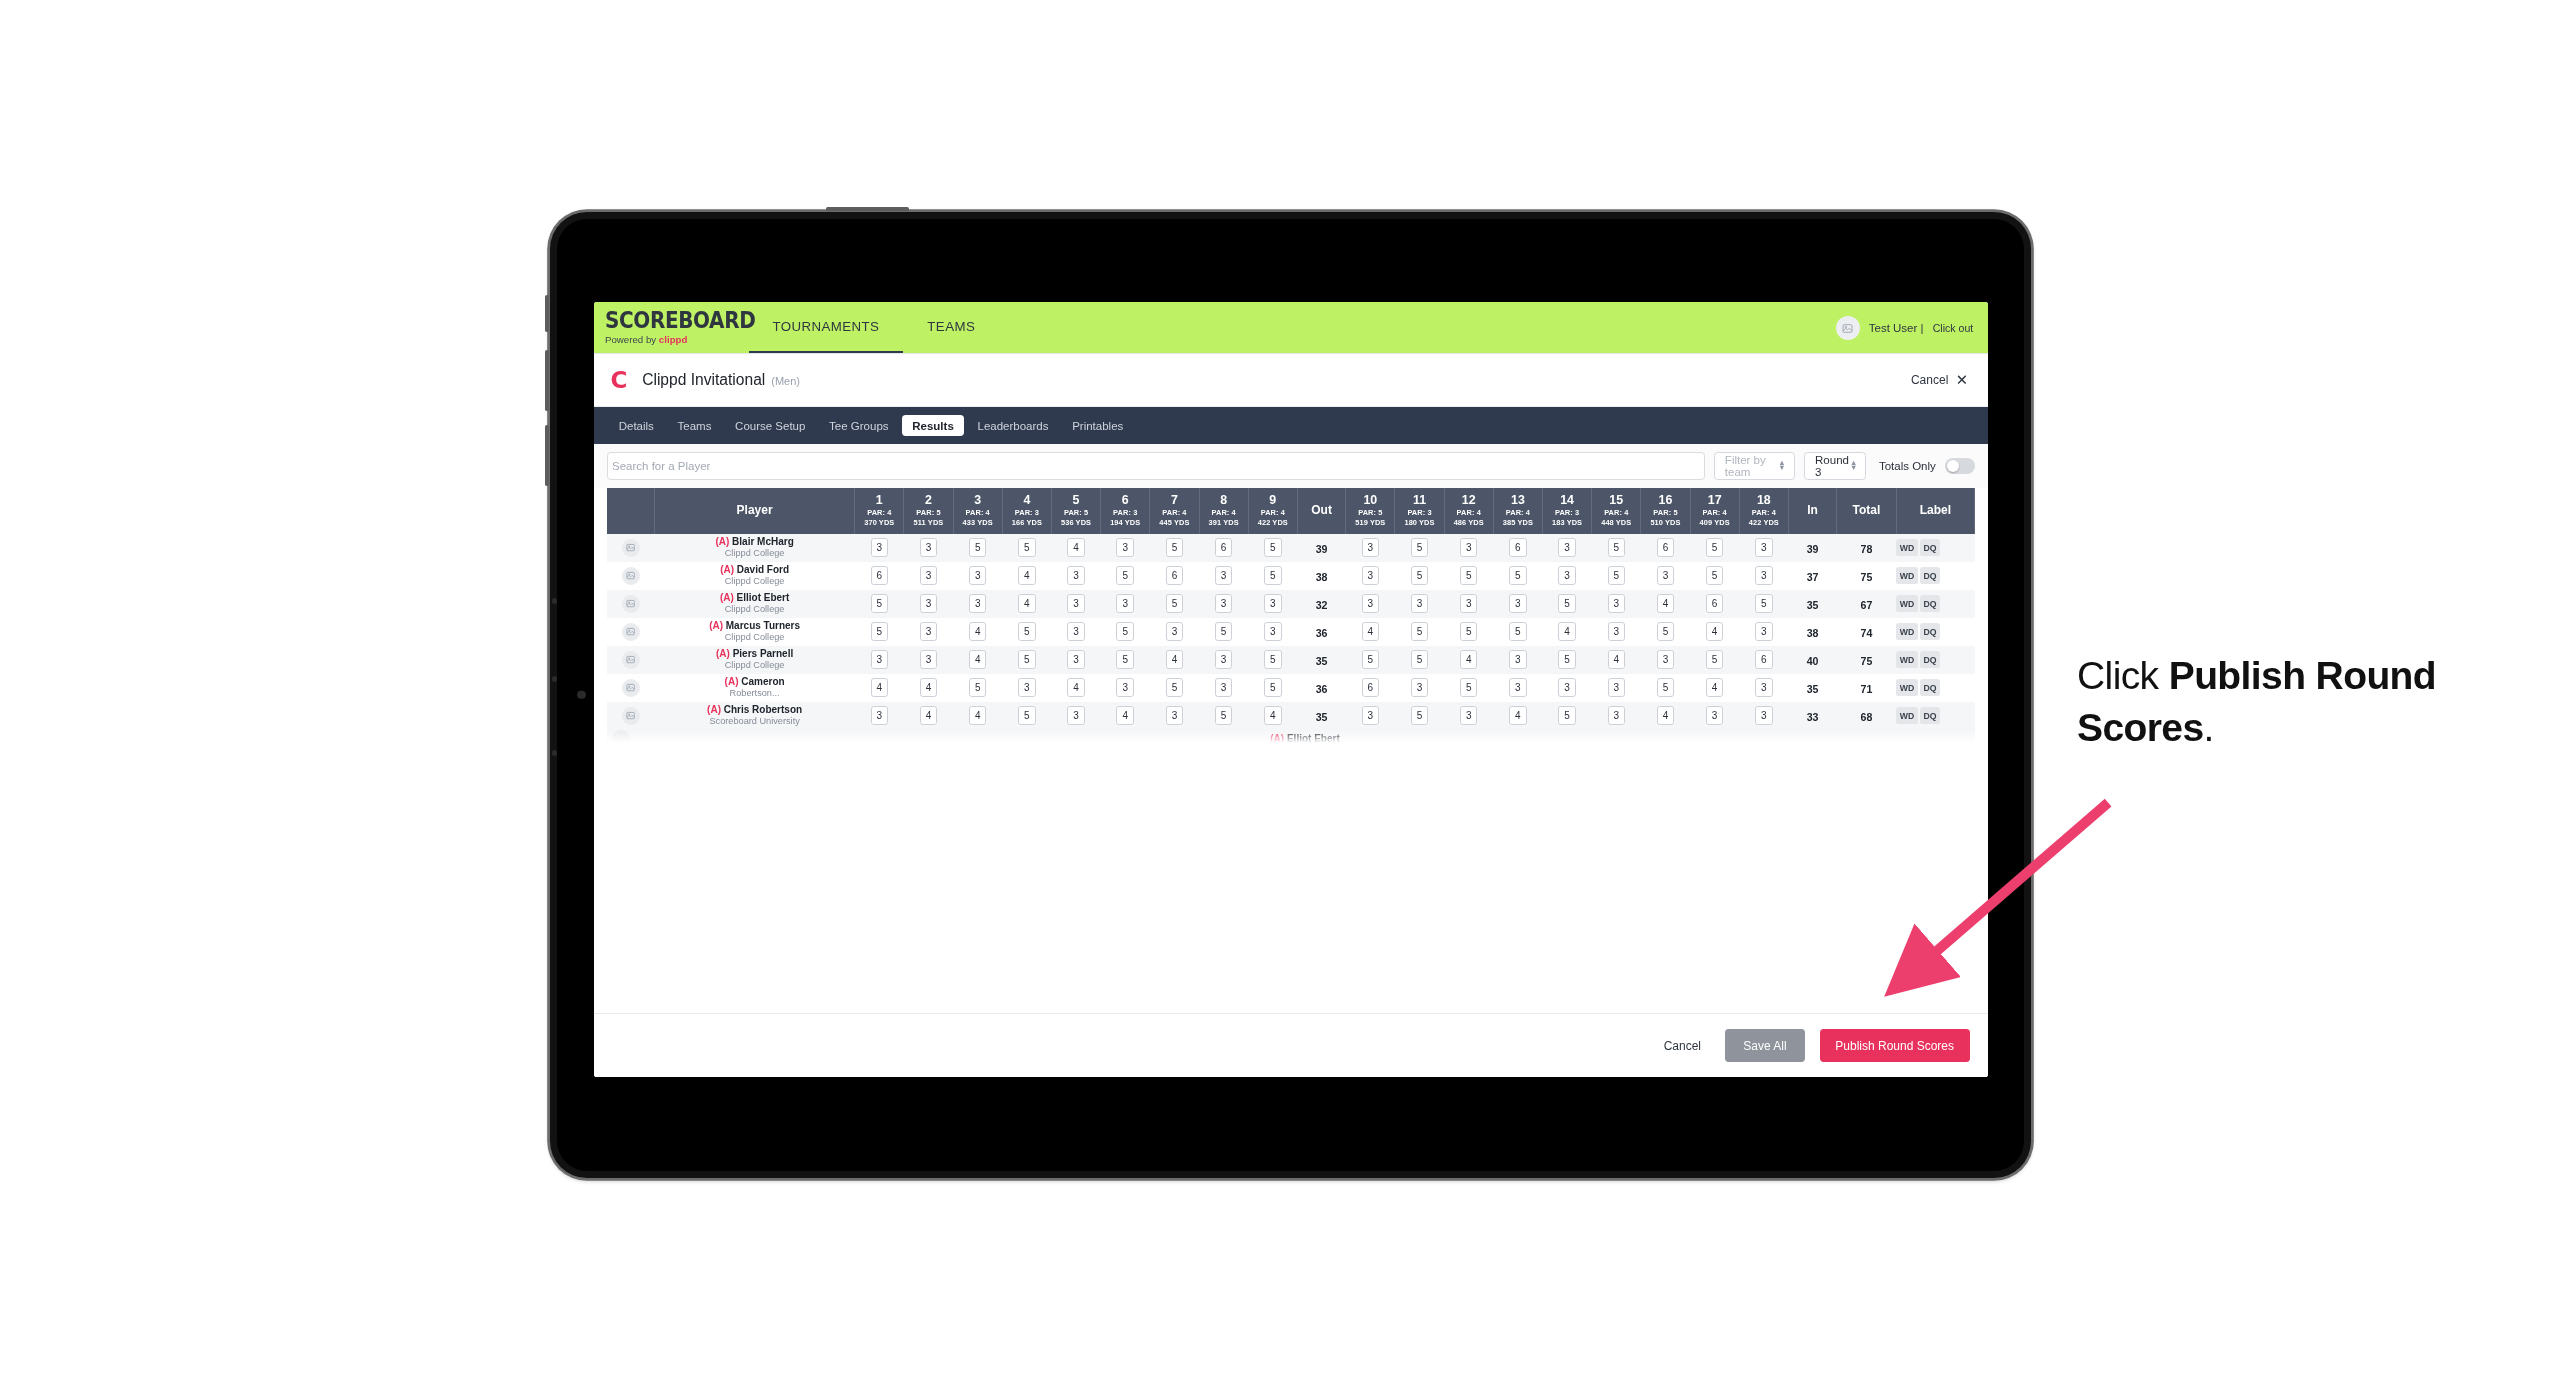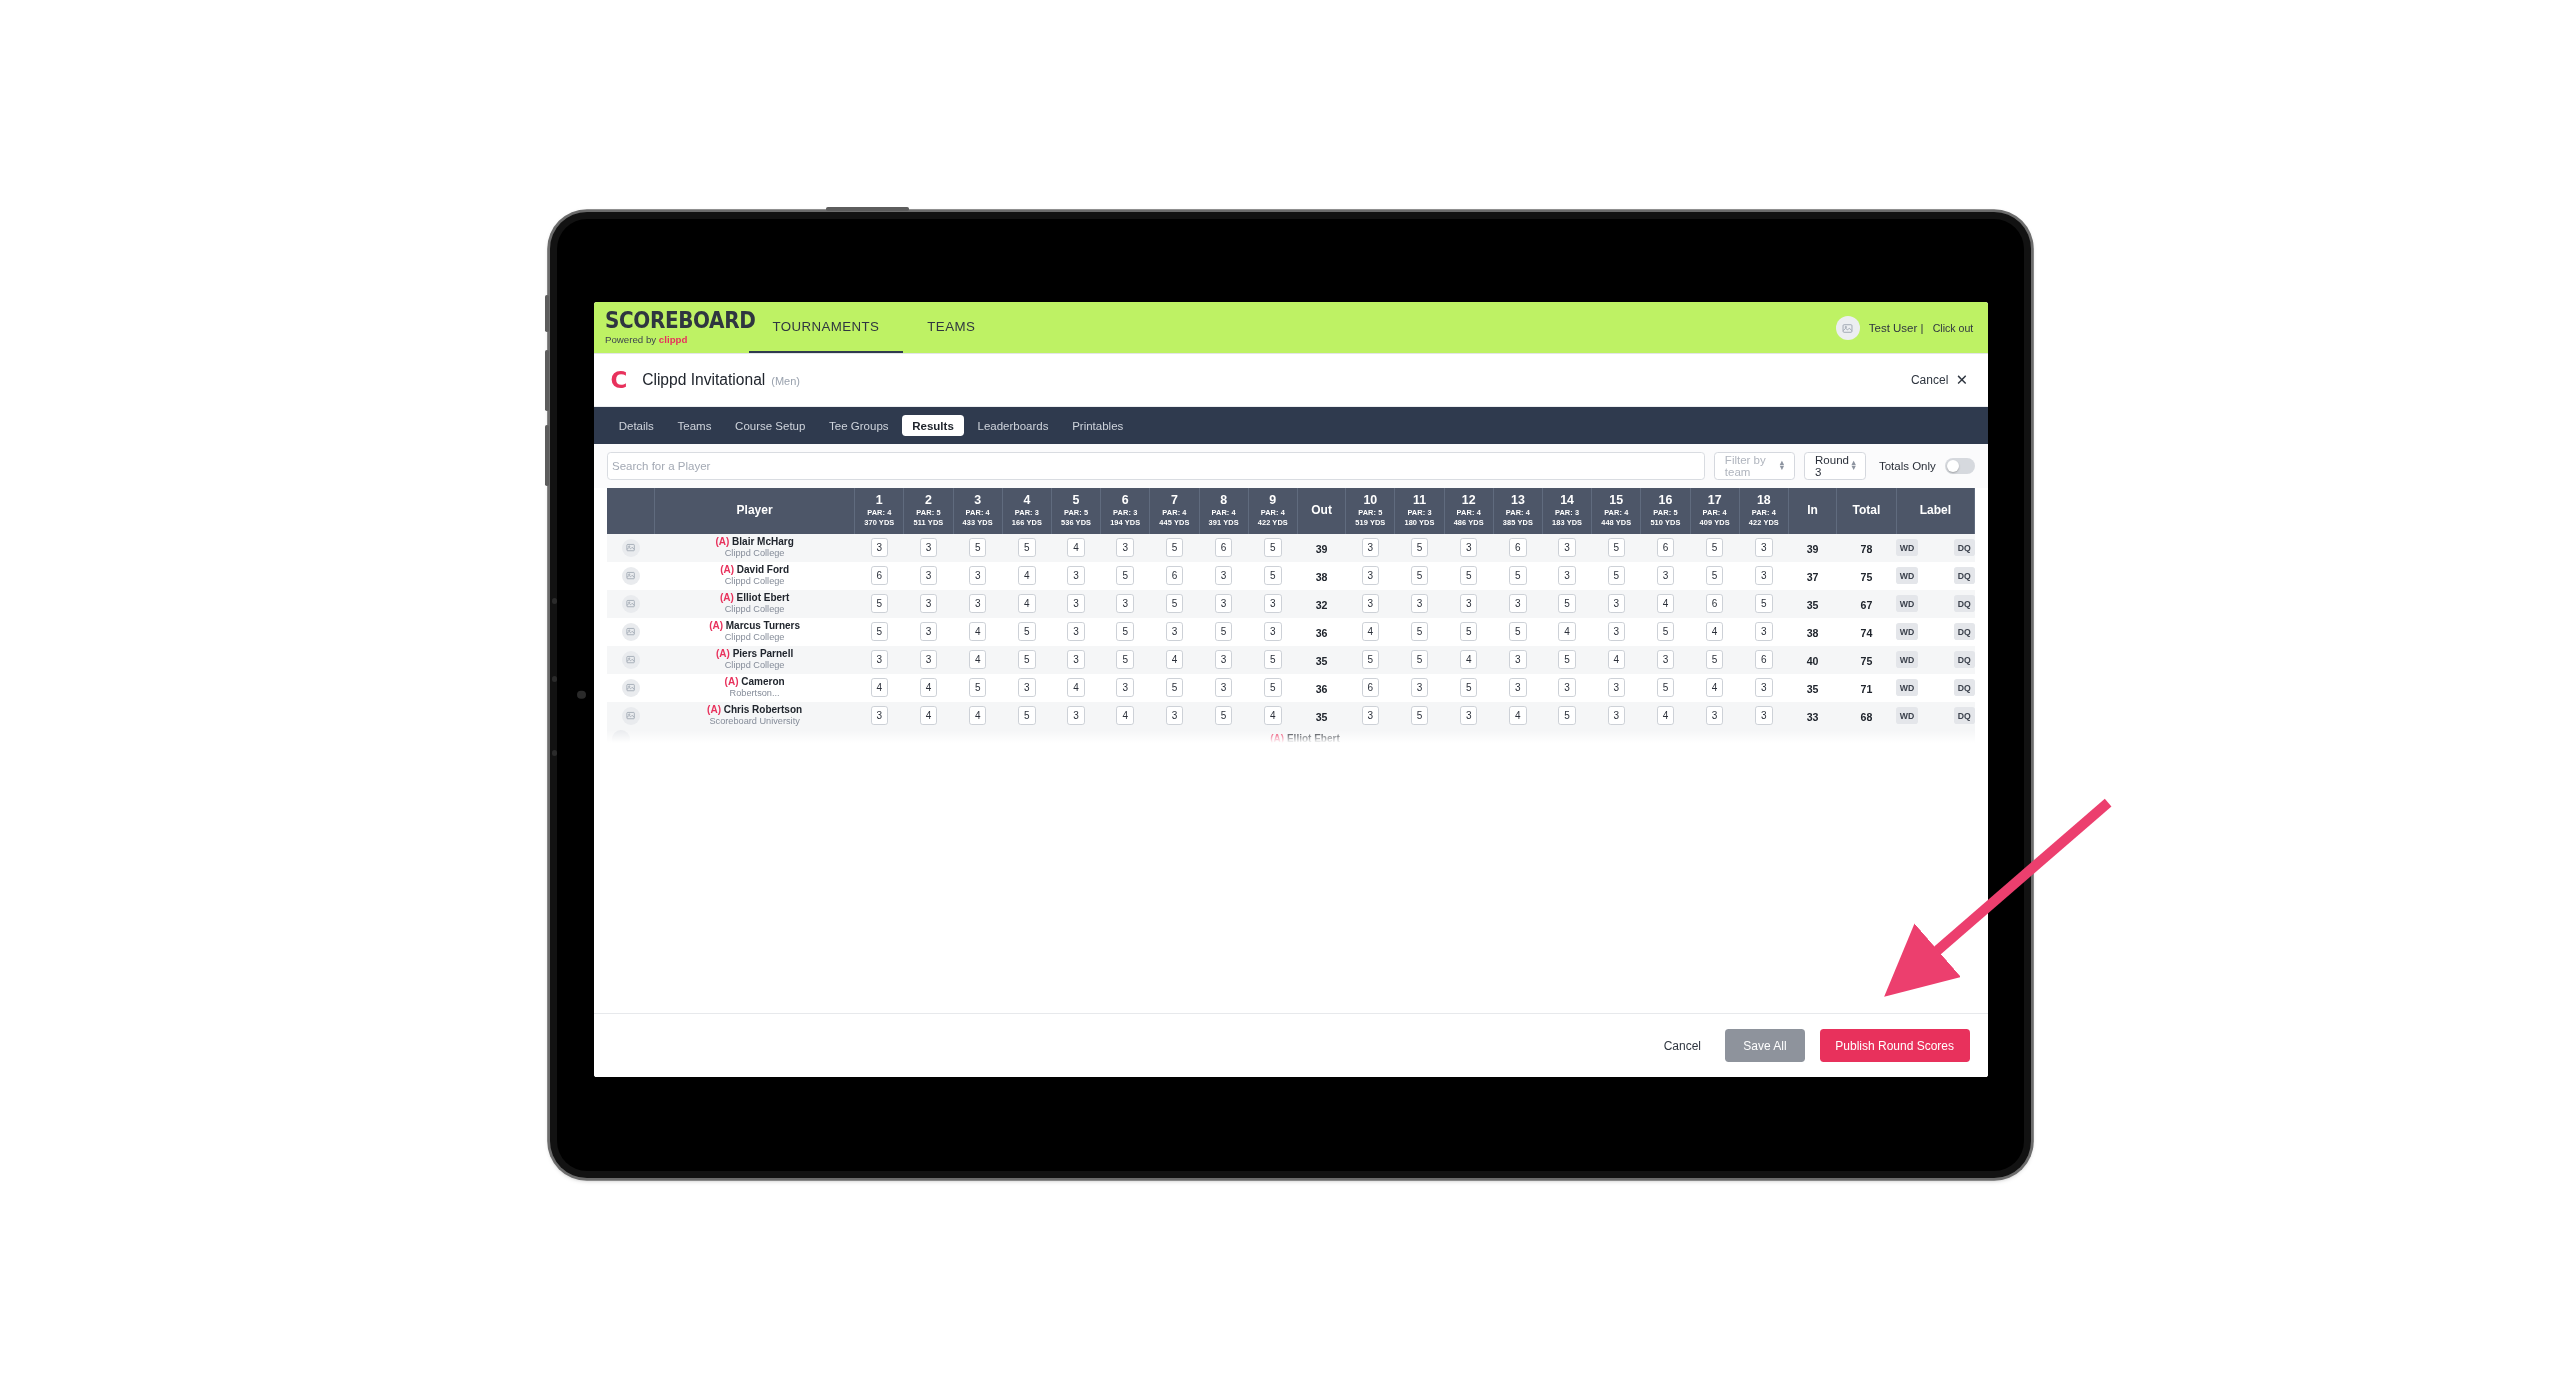--- a/index.html
+++ b/index.html
@@ -168,21 +168,21 @@
   td.pname { text-align: left; padding-left: 1.8px; }
   .pname-l1 { font-size: 10px; font-weight: 700; color: #20252d; line-height: 12px; white-space: nowrap;}
   .pname-l1 .amateur { color: #e8315c; font-weight: 700; }
   .pname-l2 { font-size: 9.2px; color: #858c99; line-height: 11px; white-space: nowrap;}
   .cell-box {
     width: 17.5px; height: 19.3px; border: 0.9px solid #cdd1d7; border-radius: 2.8px;
     background: #fff; font-size: 10px; color: #2b303a; margin: 0 auto;
     display: flex; align-items: center; justify-content: center;
   }
   .agg-val { font-size: 10.6px; font-weight: 700; color: #20252d; }
-  .lbl-wrap { display:flex; gap:1.8px; justify-content:space-between; }
+  .lbl-wrap { display:flex; gap:1.8px; justify-content:flex-start; }
   .lbl-chip {
     background: #e4e6ea; color:#3c424d; font-size: 8.7px; font-weight:700;
     padding: 3.7px 3.7px; border-radius: 2.8px; min-width: 20px; text-align:center;
     cursor: pointer;
   }
   .fade-row { height: 14.7px; overflow: hidden; position: relative; }
   .fade-row .fadeover {
     position:absolute; left:0;right:0;top:0;bottom:0;
     background: linear-gradient(180deg, rgba(255,255,255,0) 0%, #ffffff 92%);
   }
@@ -969,20 +969,23 @@
       </div>
     </div>
 
     <div class="footer">
       <div class="btn-cancel">Cancel</div>
       <button class="btn-save">Save All</button>
       <button class="btn-publish">Publish Round Scores</button>
     </div>
   </div>
 
+  <div class="annot">
+    <span>Click </span><b>Publish Round Scores</b><span>.</span>
+  </div>
   <svg class="arrow" viewBox="0 0 280 240">
     <defs>
       <marker id="ah" markerWidth="7" markerHeight="7" refX="3" refY="3.5" orient="auto">
         <path d="M0,0 L7,3.5 L0,7 z" fill="#ec3f6e"></path>
       </marker>
     </defs>
     <line x1="252" y1="18" x2="42" y2="200" stroke="#ec3f6e" stroke-width="11" marker-end="url(#ah)"></line>
   </svg>
 
 </div>

